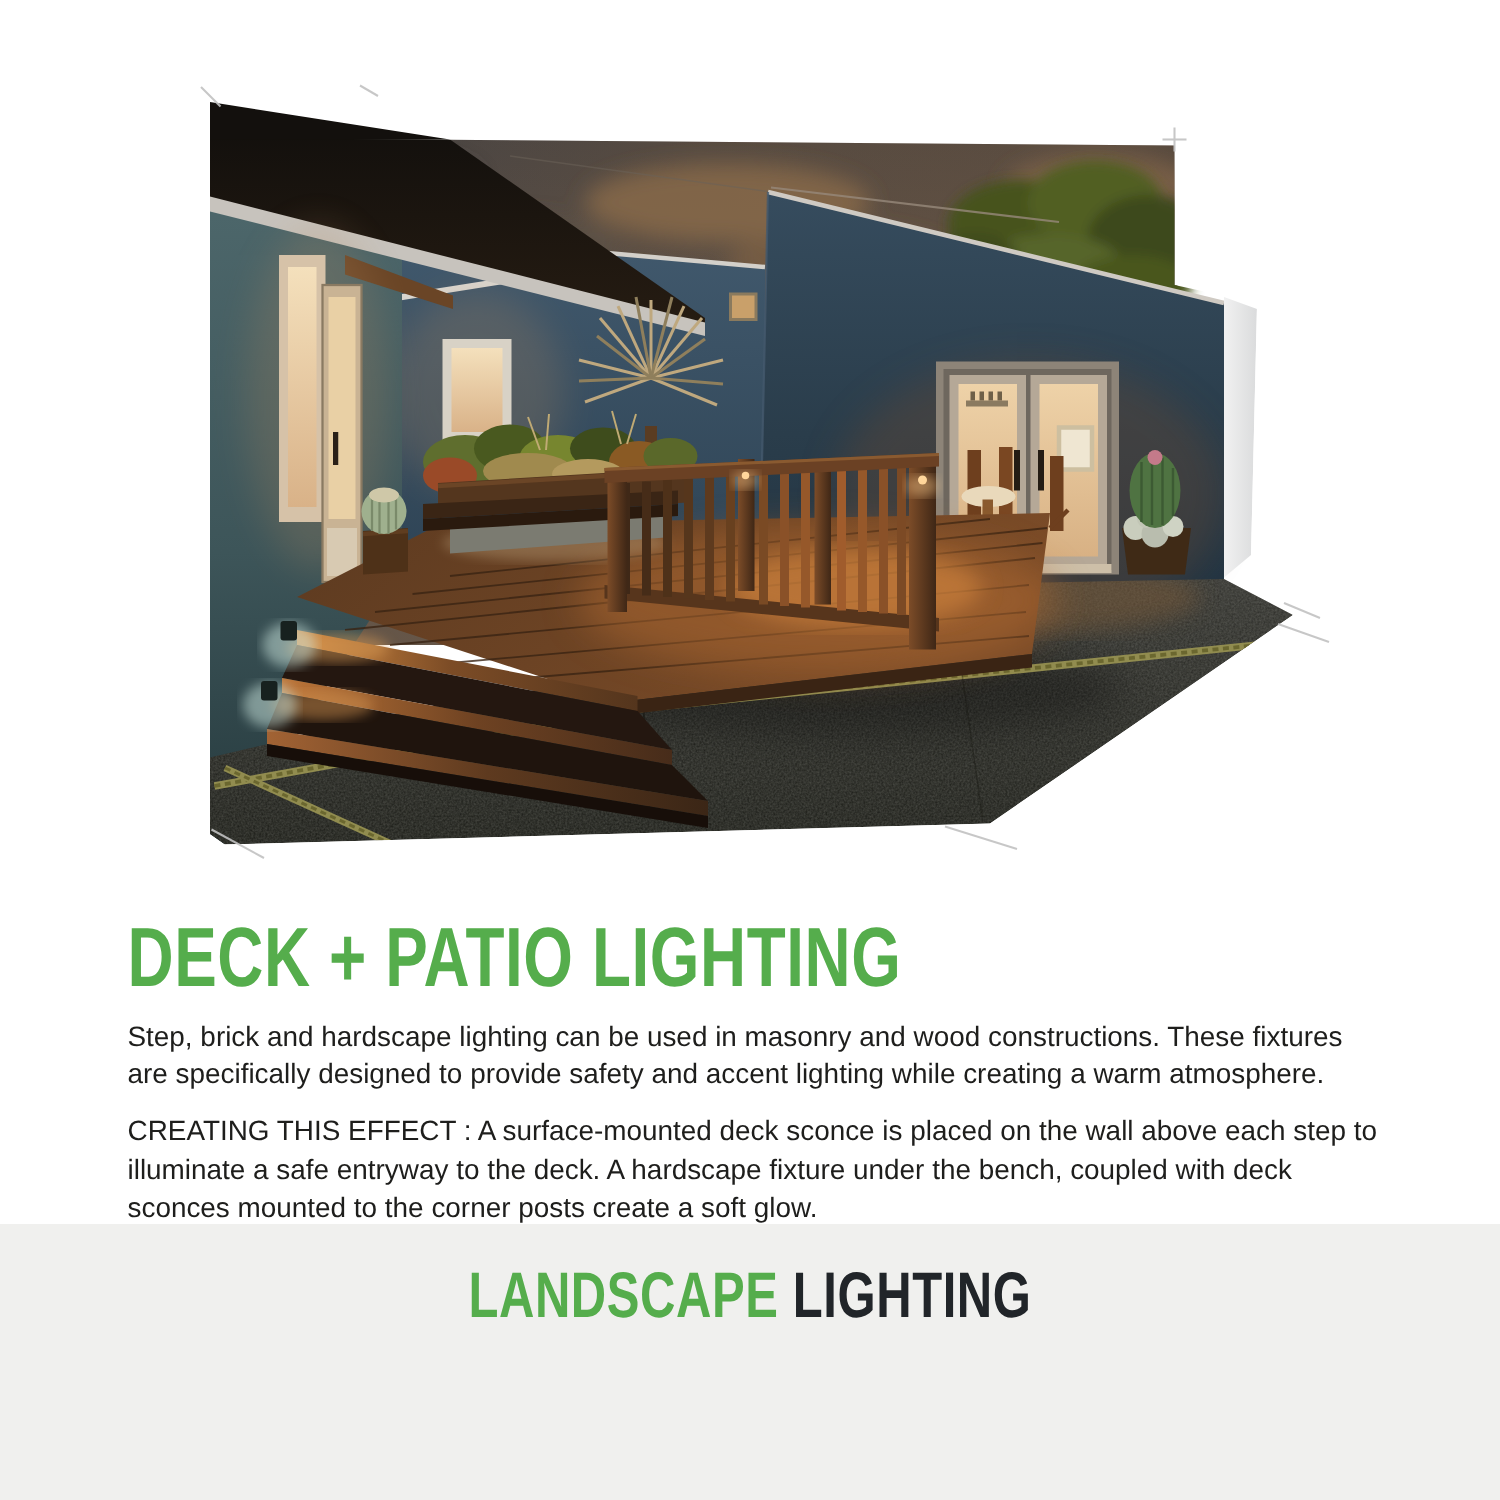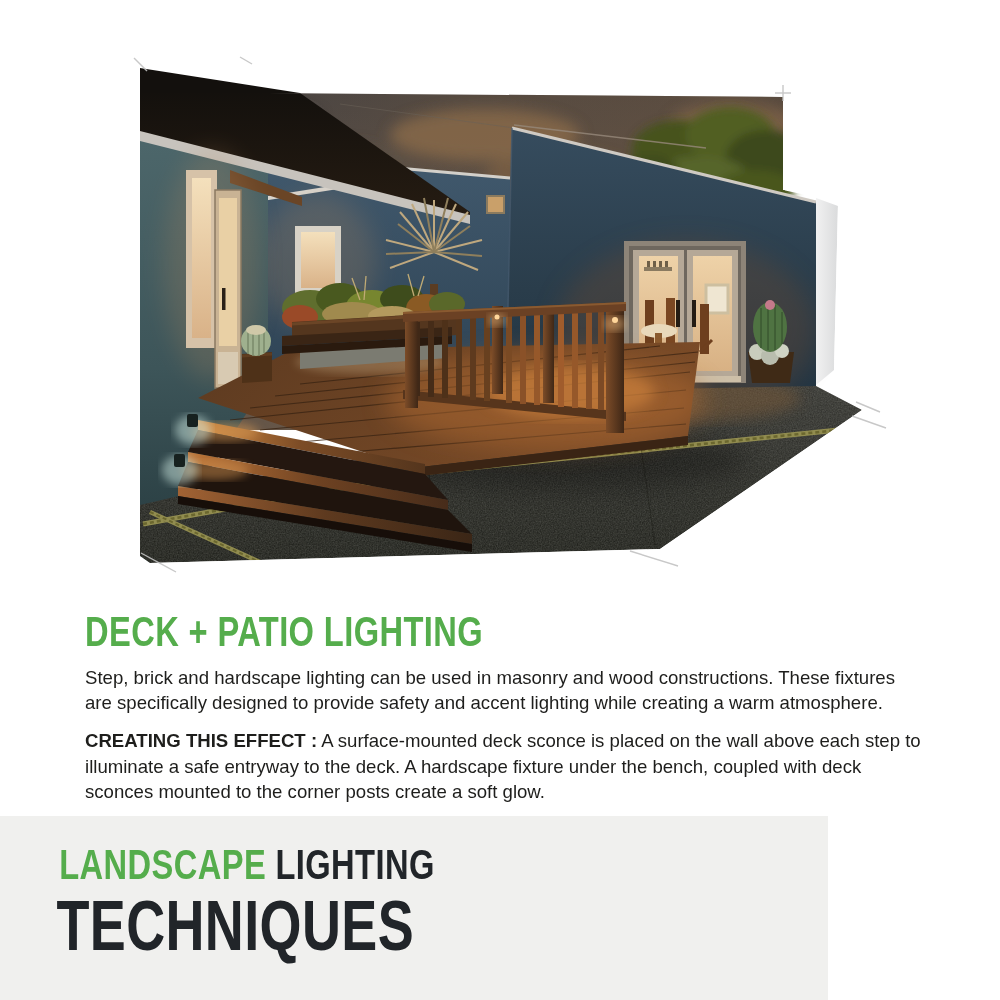--- a/index.html
+++ b/index.html
@@ -1,29 +1,29 @@
 <!DOCTYPE html>
 <html style="--accent-green: #55ad4c; --text-dark: #1e1e1c; --footer-bg: #f0f0ee; --footer-text: #212529;"><head>
 <meta charset="utf-8">
 <style>
   html,body{margin:0;padding:0;}
   body{width:1000px;height:1000px;position:relative;background:#ffffff;overflow:hidden;
        font-family:"Liberation Sans",sans-serif;}
   .illustration-wrap{position:absolute;left:0;top:0;width:1000px;height:598px;}
   .content{position:absolute;left:85px;top:596px;width:845px;}
-  h1.heading{margin:14px 0 12px 0;font-size:43px;font-weight:bold;color:var(--accent-green,#55ad4c);
+  h1.heading{margin:14px 0 12px 0;font-size:56px;font-weight:bold;color:var(--accent-green,#55ad4c);
        line-height:1;white-space:nowrap;}
   .condensed{display:inline-block;transform:scaleX(0.76);transform-origin:left center;letter-spacing:0.5px;}
   .condensed-c{display:inline-block;transform:scaleX(0.76);transform-origin:center center;letter-spacing:0.5px;}
   p.body-text{margin:1px 0 0 0;font-size:18.6px;line-height:25.2px;color:var(--text-dark,#1e1e1c);
        white-space:pre-line;}
   p.body-text.second{margin-top:13px;}
-  .bold-lead{font-weight:bold;}
-  .footer{position:absolute;left:0;top:816px;width:828px;height:184px;background:var(--footer-bg,#f0f0ee);
-       text-align:left;}
+  .bold-lead{font-weight:normal;}
+  .footer{position:absolute;left:0;top:816px;width:1000px;height:184px;background:var(--footer-bg,#f0f0ee);
+       text-align:center;}
   .brand-line1{margin-top:27px;font-size:43px;font-weight:bold;line-height:1;color:var(--footer-text,#212529);}
   .brand-line1 .green{color:var(--accent-green,#55ad4c);}
   .brand-line2{margin-top:4px;font-size:71px;font-weight:bold;letter-spacing:3px;line-height:1;
        color:var(--footer-text,#212529);}
 </style>
 </head>
 <body>
 
 <div class="illustration-wrap">
 <svg width="1000" height="598" viewBox="0 0 1000 598" xmlns="http://www.w3.org/2000/svg">
@@ -382,14 +382,13 @@
   <h1 class="heading"><span class="condensed">DECK + PATIO LIGHTING</span></h1>
   <p class="body-text">Step, brick and hardscape lighting can be used in masonry and wood constructions. These fixtures
 are specifically designed to provide safety and accent lighting while creating a warm atmosphere.</p>
   <p class="body-text second"><span class="bold-lead">CREATING THIS EFFECT :</span><span> A surface-mounted deck sconce is placed on the wall above each step to
 illuminate a safe entryway to the deck. A hardscape fixture under the bench, coupled with deck
 sconces mounted to the corner posts create a soft glow.</span></p>
 </div>
 
 <div class="footer">
   <div class="brand-line1"><span class="condensed-c"><span class="green">LANDSCAPE</span> <span>LIGHTING</span></span></div>
-  <div class="brand-line2"><span class="condensed-c">TECHNIQUES</span></div>
 </div>
 
 </body></html>

